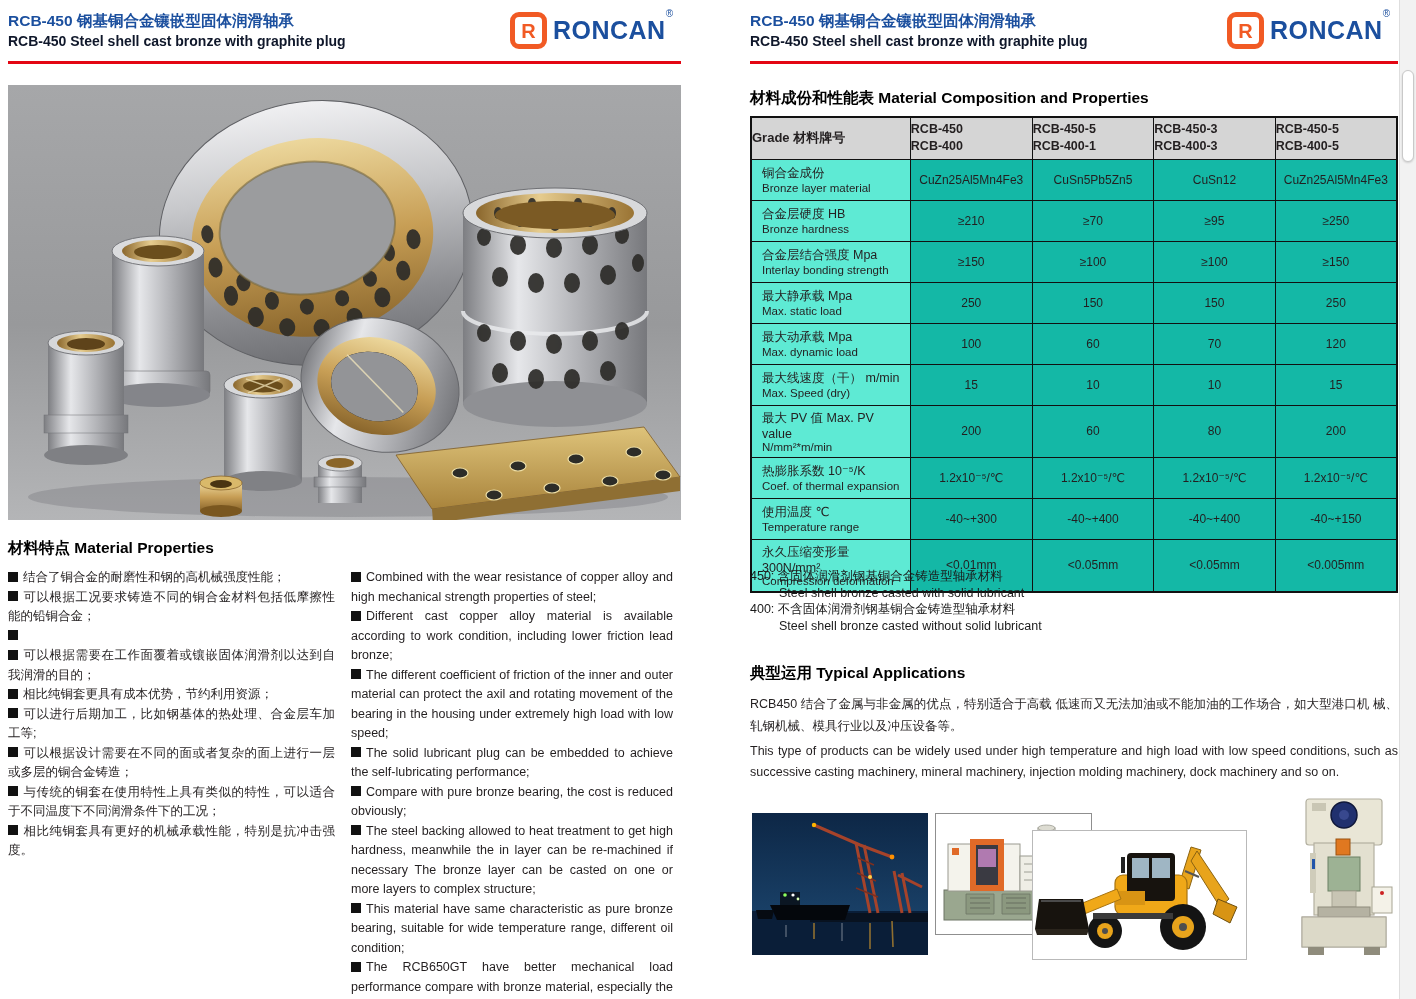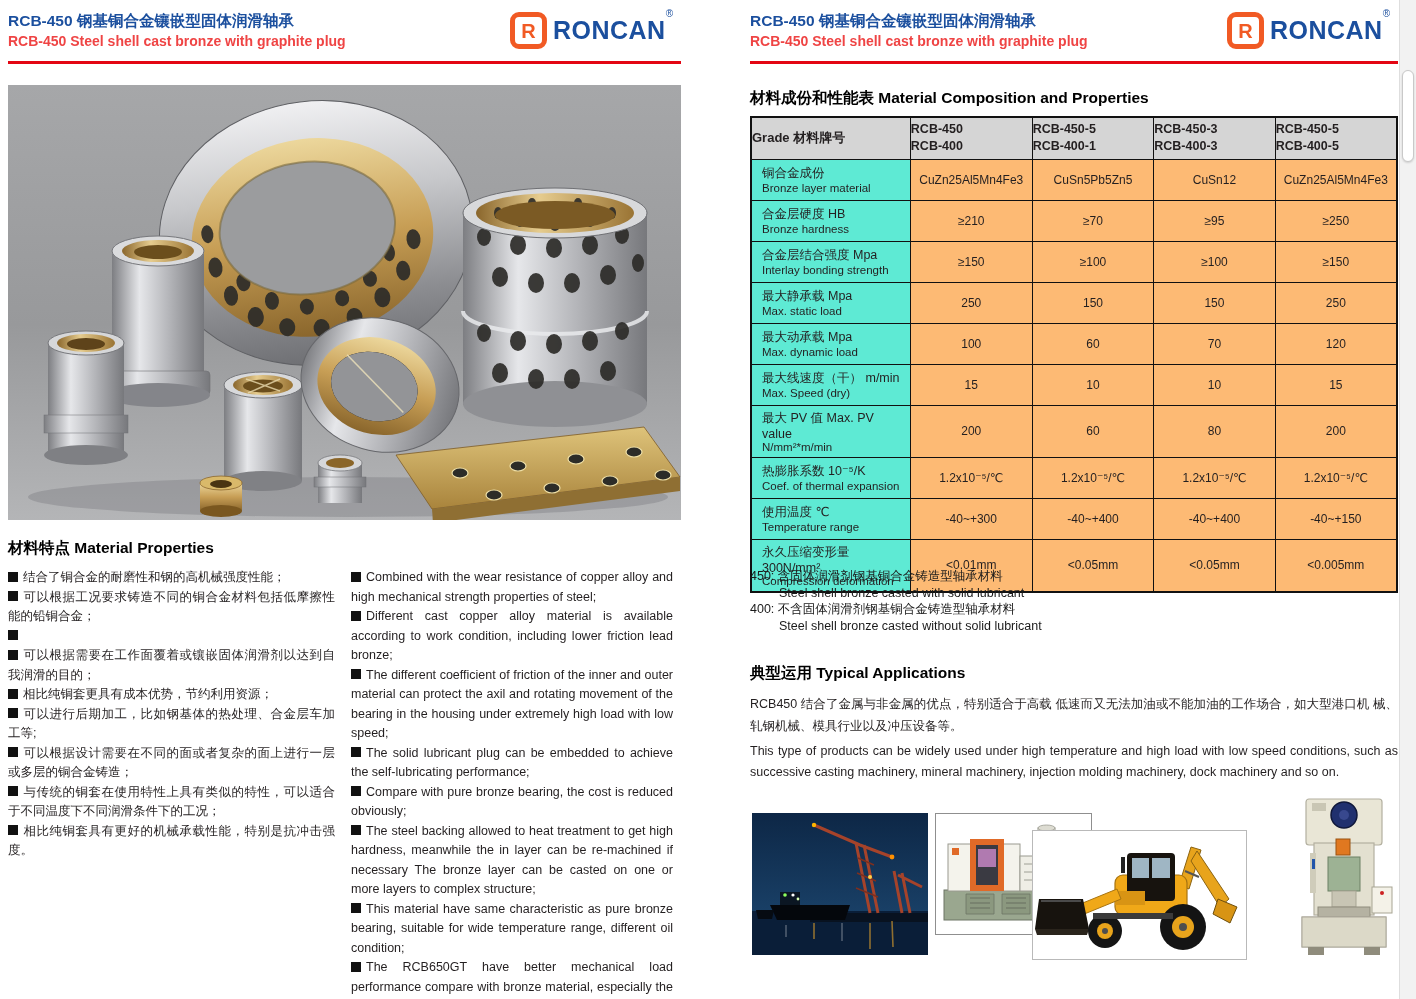--- a/index.html
+++ b/index.html
@@ -8,21 +8,21 @@
   .sheet { position:relative; width:1416px; height:784px; background:#fff; }
 
   .page { position:absolute; top:8px; height:985px; }
   .page-left  { left:8px;   width:673px; }
   .page-right { left:750px; width:648px; }
 
   
   .hdr { position:absolute; top:2px; left:0; right:0; display:flex; justify-content:space-between; align-items:flex-start; }
   .hdr .titles { line-height:1.4; }
   .t-zh { font-size:15.5px; font-weight:bold; color:#1b4f9e; }
-  .t-en { font-size:14px;   font-weight:bold; color:#ef4444; }
+  .t-en { font-size:14px;   font-weight:bold; color:#0f172a; }
   .logo { display:flex; align-items:center; gap:6px; margin-top:2px; margin-right:8px; }
   .logo-badge { width:37px; height:37px; border:5px solid #f15a24; border-radius:9px;
                 display:flex; align-items:center; justify-content:center; }
   .logo-badge span { font-size:20px; font-weight:bold; color:#f15a24; line-height:1; }
   .logo-word { font-size:25px; font-weight:bold; color:#1b4f9e; letter-spacing:.5px; }
   .logo-reg { font-size:10px; color:#1b4f9e; vertical-align:top; position:relative; top:-8px; }
   .redline { position:absolute; top:53px; left:0; right:0; height:3px; background:#e30613; }
 
   
   .h2 { font-size:15.5px; font-weight:bold; color:#000000; }
@@ -40,21 +40,21 @@
   
   .comp-title { position:absolute; top:80px; left:0; }
   .comp-table { position:absolute; top:108px; left:0; border-collapse:collapse; width:648px;
                 border:2px solid #111; }
   .comp-table th, .comp-table td { border:1px solid #111; }
   .comp-table thead th { background:#d5d5d5; font-size:12.5px; font-weight:bold; height:42px; text-align:left; line-height:1.35; }
   .comp-table thead th.grade { text-align:left; padding-left:0; font-size:13px; width:160px; }
   .comp-table tbody th { background:#5eead4; font-weight:normal; text-align:left; padding:4px 6px 4px 10px; height:41px; }
   .comp-table tbody th .zh { font-size:12.5px; }
   .comp-table tbody th .en { font-size:11.5px; }
-  .comp-table tbody td { background:#fdba74; text-align:center; font-size:12px; width:122px; }
+  .comp-table tbody td { background:#14b8a6; text-align:center; font-size:12px; width:122px; }
 
   .notes { position:absolute; top:560px; left:0; font-size:12.5px; line-height:1.32; }
   .note-zh { color:#1a1a1a; }
   .note-en { padding-left:29px; color:#1a1a1a; }
 
   .apps-title { position:absolute; top:655px; left:0; }
   .apps-zh { position:absolute; top:686px; left:0; width:648px; font-size:12.5px; line-height:1.75; text-align:justify; }
   .apps-en { position:absolute; top:733px; left:0; width:648px; font-size:12.5px; line-height:1.7; text-align:justify; }
 
   .gallery { position:absolute; top:772px; left:0; width:648px; height:210px; }

